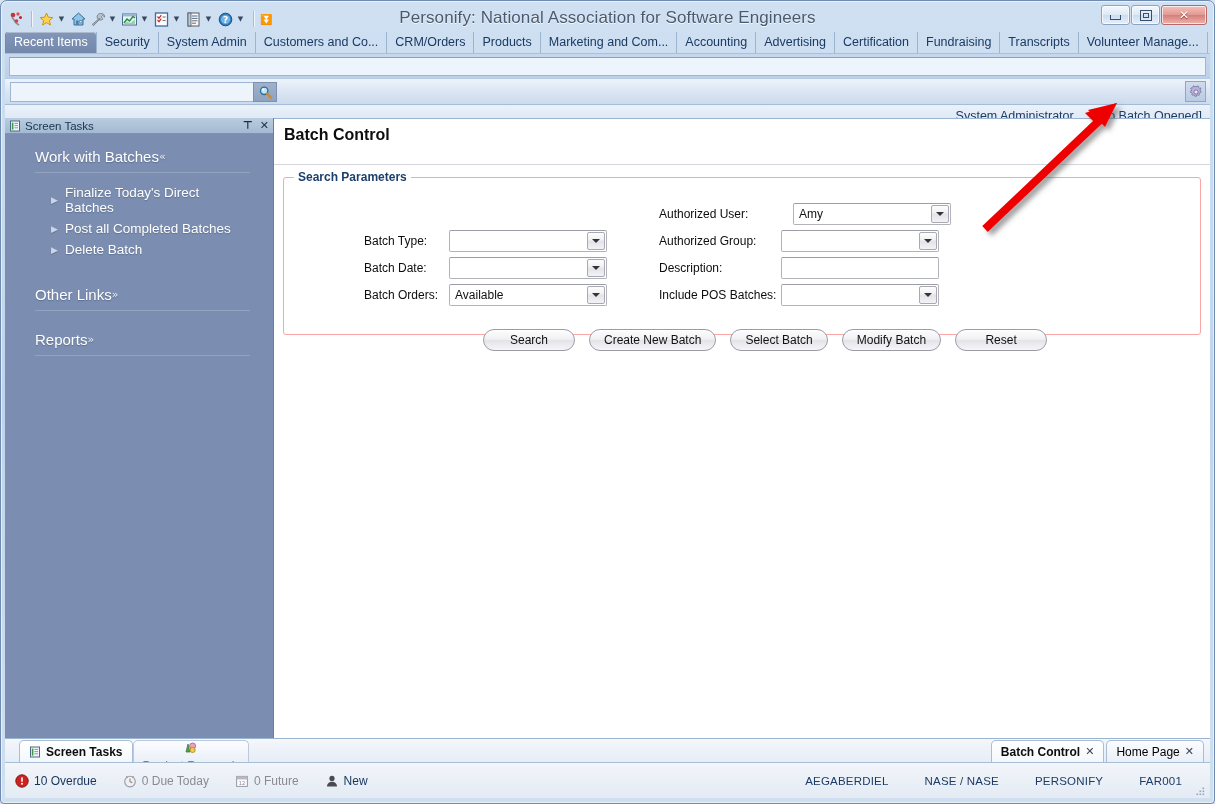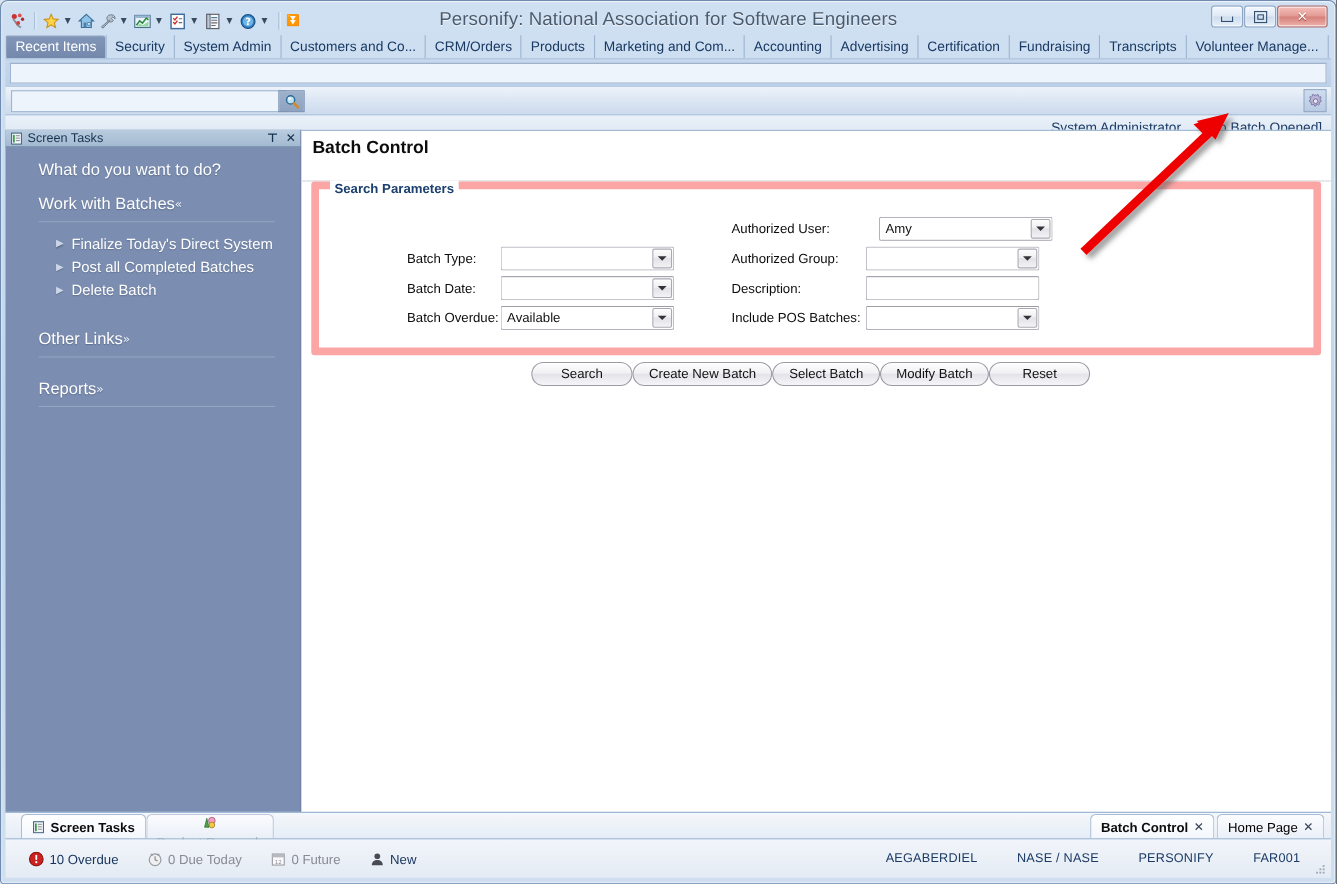--- a/index.html
+++ b/index.html
@@ -282,24 +282,24 @@
   }
   .content-rule {
     position: absolute;
     left: 0; top: 45px;
     width: 936px; height: 1px;
     background: #d6d6de;
   }
 
   .fieldset {
     position: absolute;
-    left: 9px; top: 46px;
+    left: 9px; top: 58px;
     width: 918px; height: 158px;
     box-sizing: border-box;
-    border: 7px solid #fca5a5;
+    border: 1px solid #fca5a5;
     border-radius: 3px;
     background: #ffffff;
   }
   .legend {
     position: absolute;
     left: 10px; top: -8px;
     background: #ffffff;
     padding: 0 4px;
     font-size: 12px;
     font-weight: bold;
@@ -357,20 +357,21 @@
     width: 0; height: 0;
     border-left: 4px solid transparent;
     border-right: 4px solid transparent;
     border-top: 4px solid #33333b;
   }
 
   .btnrow {
     position: absolute;
     left: 209px; top: 210px;
     display: flex;
+    gap: 14px;
   }
   .pbtn {
     height: 22px;
     min-width: 92px;
     padding: 0 14px;
     box-sizing: border-box;
     border: 1px solid #9b9ba6;
     border-radius: 11px;
     background: linear-gradient(180deg,#fdfdfe 0%, #f1f1f4 46%, #e3e3e9 52%, #f6f6f9 100%);
     display: flex; align-items: center; justify-content: center;
@@ -428,21 +429,21 @@
   .statusbar {
     position: absolute;
     left: 0; top: 757px;
     width: 1205px; height: 36px;
     background: linear-gradient(180deg,#f2f5fa 0%, #e4ebf4 100%);
     box-sizing: border-box;
     border-top: 1px solid #a8bdd6;
     display: flex;
     align-items: center;
   }
-  .sb-left { display: flex; align-items: flex-end; gap: 26px; padding-left: 21px; }
+  .sb-left { display: flex; align-items: flex-end; gap: 26px; padding-left: 10px; }
   .sb-item { display: flex; align-items: center; gap: 5px; font-size: 12px; }
   .sb-item.overdue { color: #16345c; }
   .sb-item.grey { color: #8a8a93; }
   .sb-item.new { color: #16345c; }
   .sb-right {
     margin-left: auto;
     display: flex; align-items: center; gap: 36px;
     padding-right: 28px;
     font-size: 11.5px;
     color: #1c3c66;
@@ -627,31 +628,30 @@
               <line x1="5.4" y1="3.4" x2="9" y2="3.4" stroke="#7a7a84" stroke-width=".8"></line>
               <line x1="5.4" y1="5.6" x2="9" y2="5.6" stroke="#7a7a84" stroke-width=".8"></line>
               <line x1="5.4" y1="7.8" x2="9" y2="7.8" stroke="#7a7a84" stroke-width=".8"></line>
             </svg>
           </span>
           <span class="t">Screen Tasks</span>
           <span class="pin">⊤</span>
           <span class="x">✕</span>
         </div>
 
-        <div class="sb-q">What do you want to do?</div>
 
         <div class="sb-group">
           <div class="sb-group-head">
             <span>Work with Batches</span>
             <span class="chev">«</span>
           </div>
           <div class="sb-links">
             <div class="sb-link">
               <span class="bullet">▶</span>
-              <span>Finalize Today's Direct System</span>
+              <span>Finalize Today's Direct Batches</span>
             </div>
             <div class="sb-link">
               <span class="bullet">▶</span>
               <span>Post all Completed Batches</span>
             </div>
             <div class="sb-link">
               <span class="bullet">▶</span>
               <span>Delete Batch</span>
             </div>
           </div>
@@ -694,21 +694,21 @@
             <div class="flabel" style="width:85px;">Batch Type:</div>
             <div class="fcombo" style="width:158px;">
               <span></span>
               <span class="drop">
                   <span class="tri"></span>
                 </span>
             </div>
           </div>
 
           <div class="frow" style="left:80px; top:106px;">
-            <div class="flabel" style="width:85px;">Batch Overdue:</div>
+            <div class="flabel" style="width:85px;">Batch Orders:</div>
             <div class="fcombo" style="width:158px;">
               <span>Available</span>
               <span class="drop">
                   <span class="tri"></span>
                 </span>
             </div>
           </div>
 
           <div class="frow" style="left:375px; top:25px;gap:12px;">
             <div class="flabel" style="width:122px;">Authorized User:</div>

